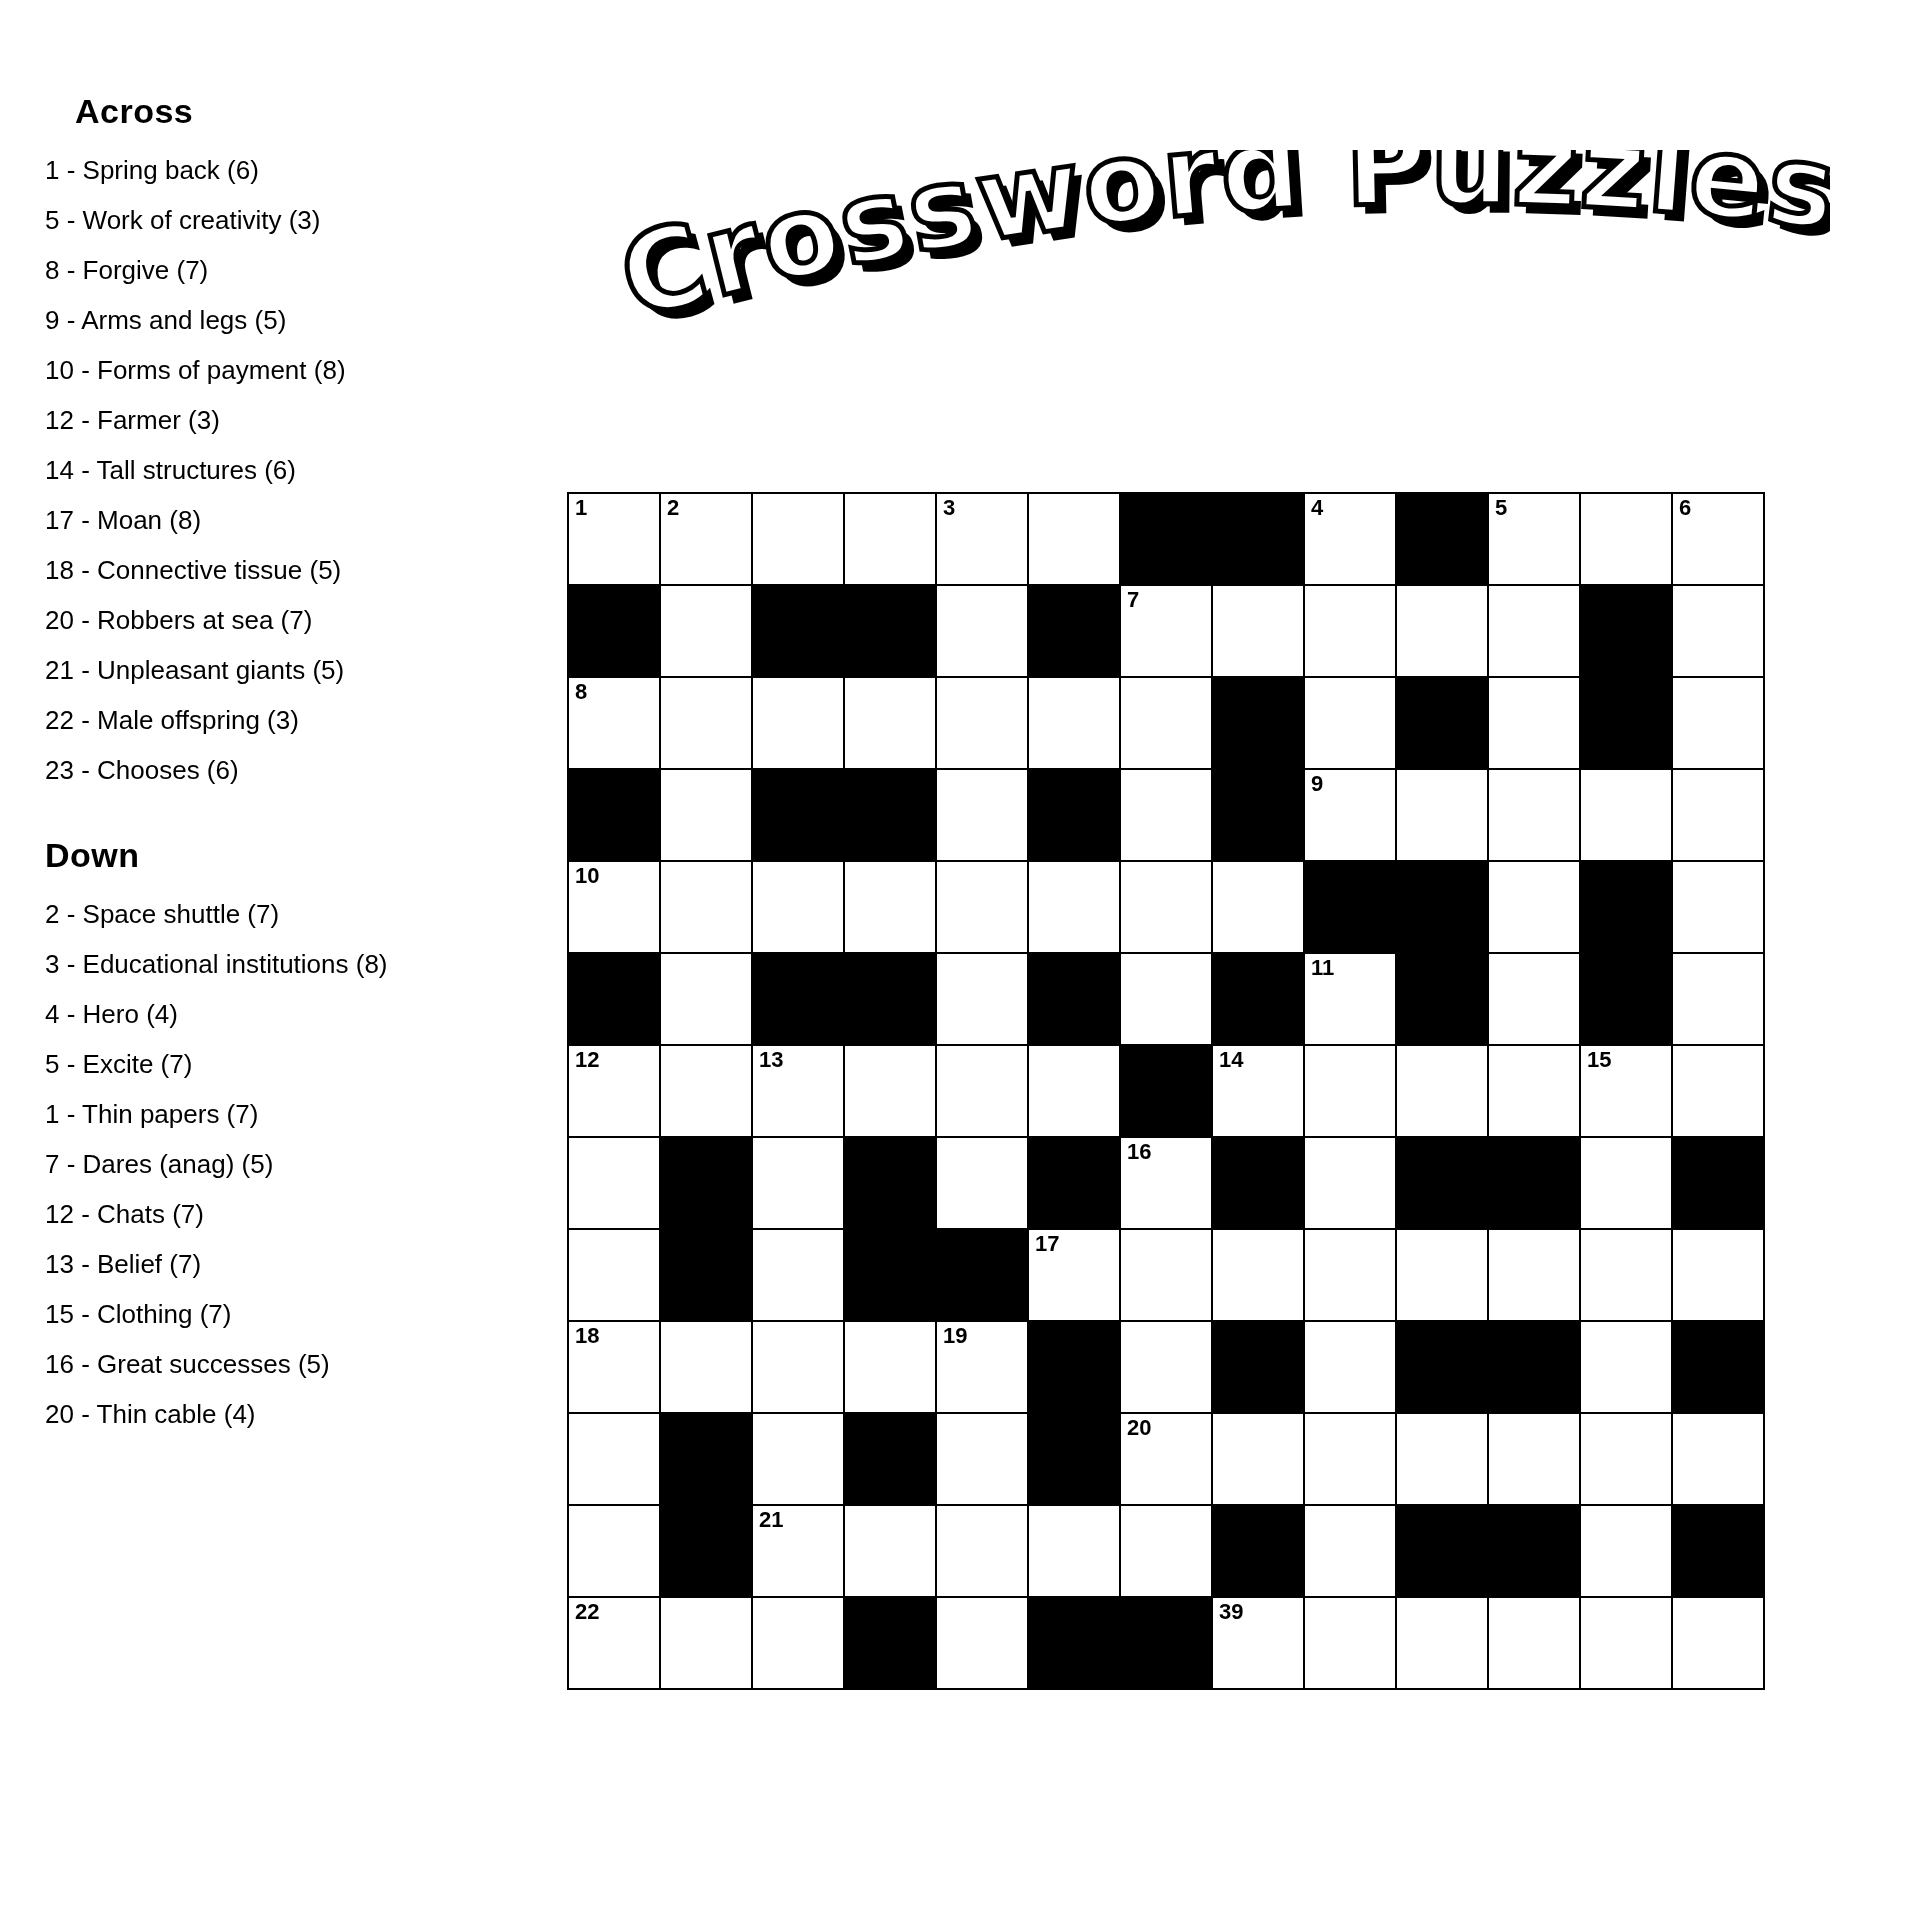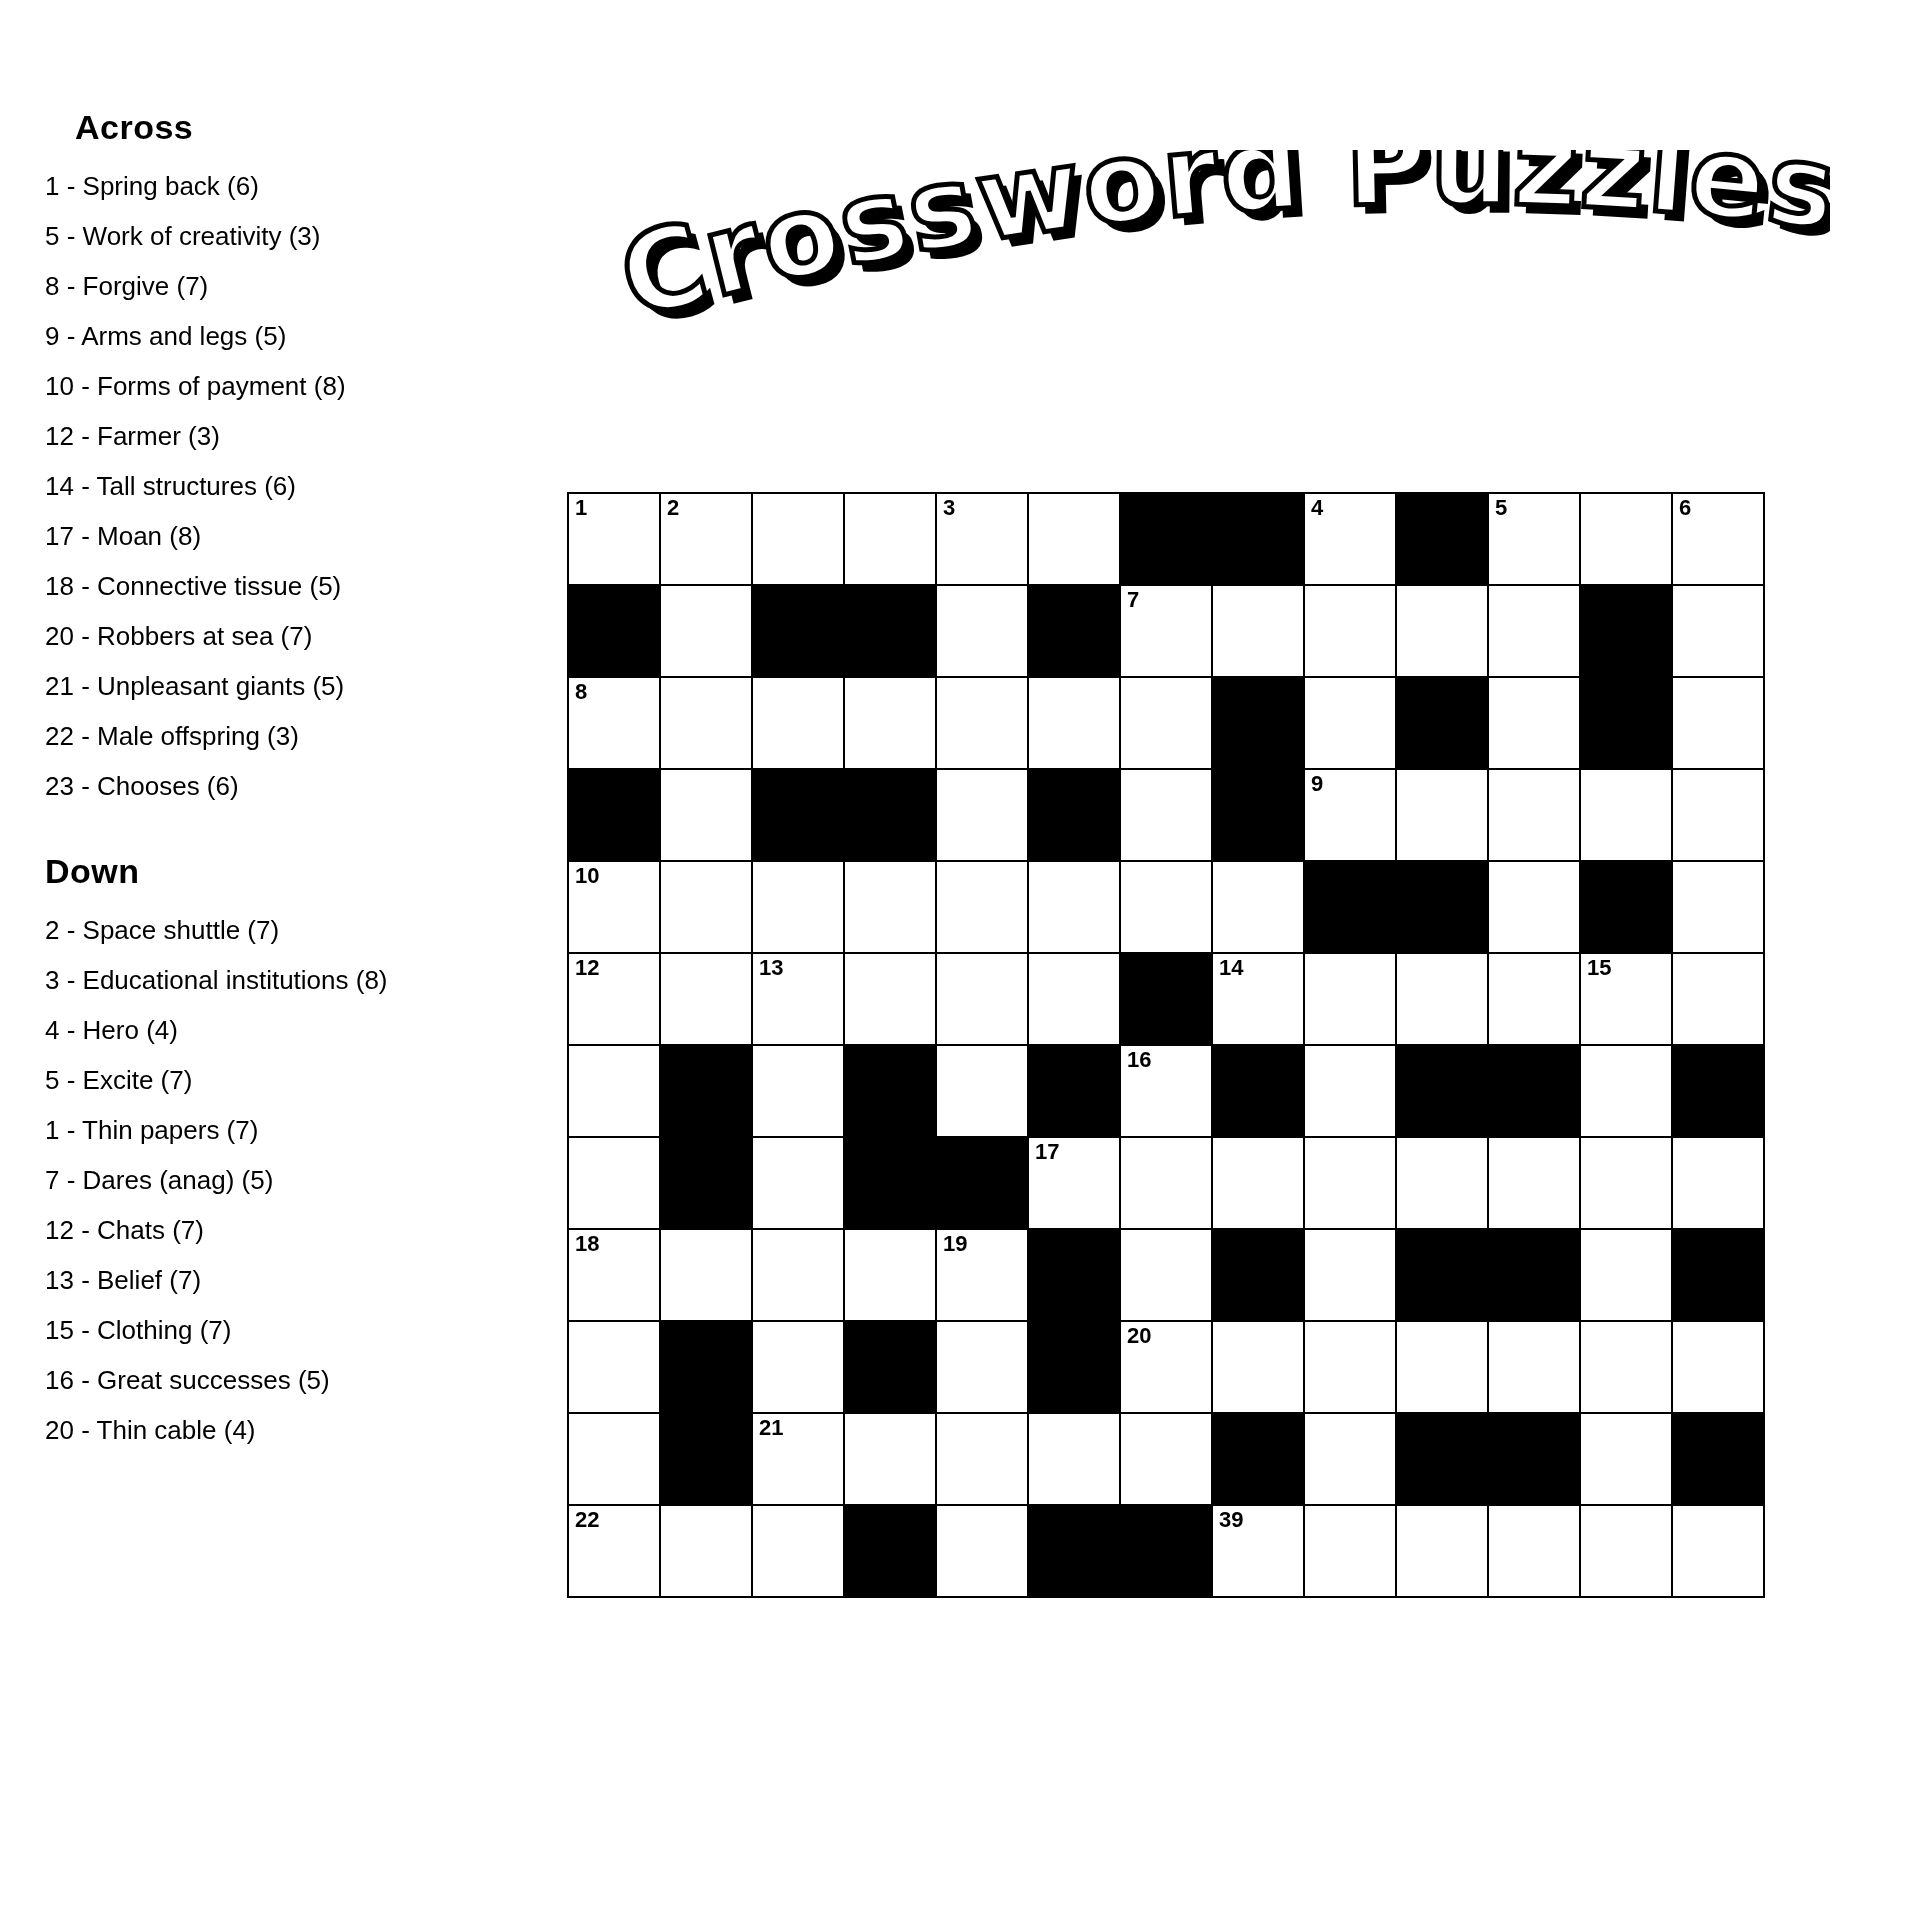--- a/index.html
+++ b/index.html
@@ -13,21 +13,21 @@
     font-family: "Liberation Sans", sans-serif;
     color: #000000;
     overflow: hidden;
     position: relative;
   }
 
   
   #clues {
     position: absolute;
     left: 45px;
-    top: 108px;
+    top: 92px;
     width: 470px;
   }
   .clue-heading {
     font-size: 34px;
     font-weight: bold;
     margin: 0 0 14px 30px;
     letter-spacing: 0.5px;
   }
   .clue-heading.down {
     margin-left: 0px;
@@ -241,20 +241,37 @@
           <td></td>
           <td></td>
           <td></td>
           <td class="block"></td>
           <td class="block"></td>
           <td></td>
           <td class="block"></td>
           <td></td>
         </tr>
         <tr>
+          <td class="block"></td>
+          <td></td>
+          <td class="block"></td>
+          <td class="block"></td>
+          <td></td>
+          <td class="block"></td>
+          <td></td>
+          <td class="block"></td>
+          <td>
+            <span class="num">11</span>
+          </td>
+          <td class="block"></td>
+          <td></td>
+          <td class="block"></td>
+          <td></td>
+        </tr>
+        <tr>
           <td>
             <span class="num">12</span>
           </td>
           <td></td>
           <td>
             <span class="num">13</span>
           </td>
           <td></td>
           <td></td>
           <td></td>

